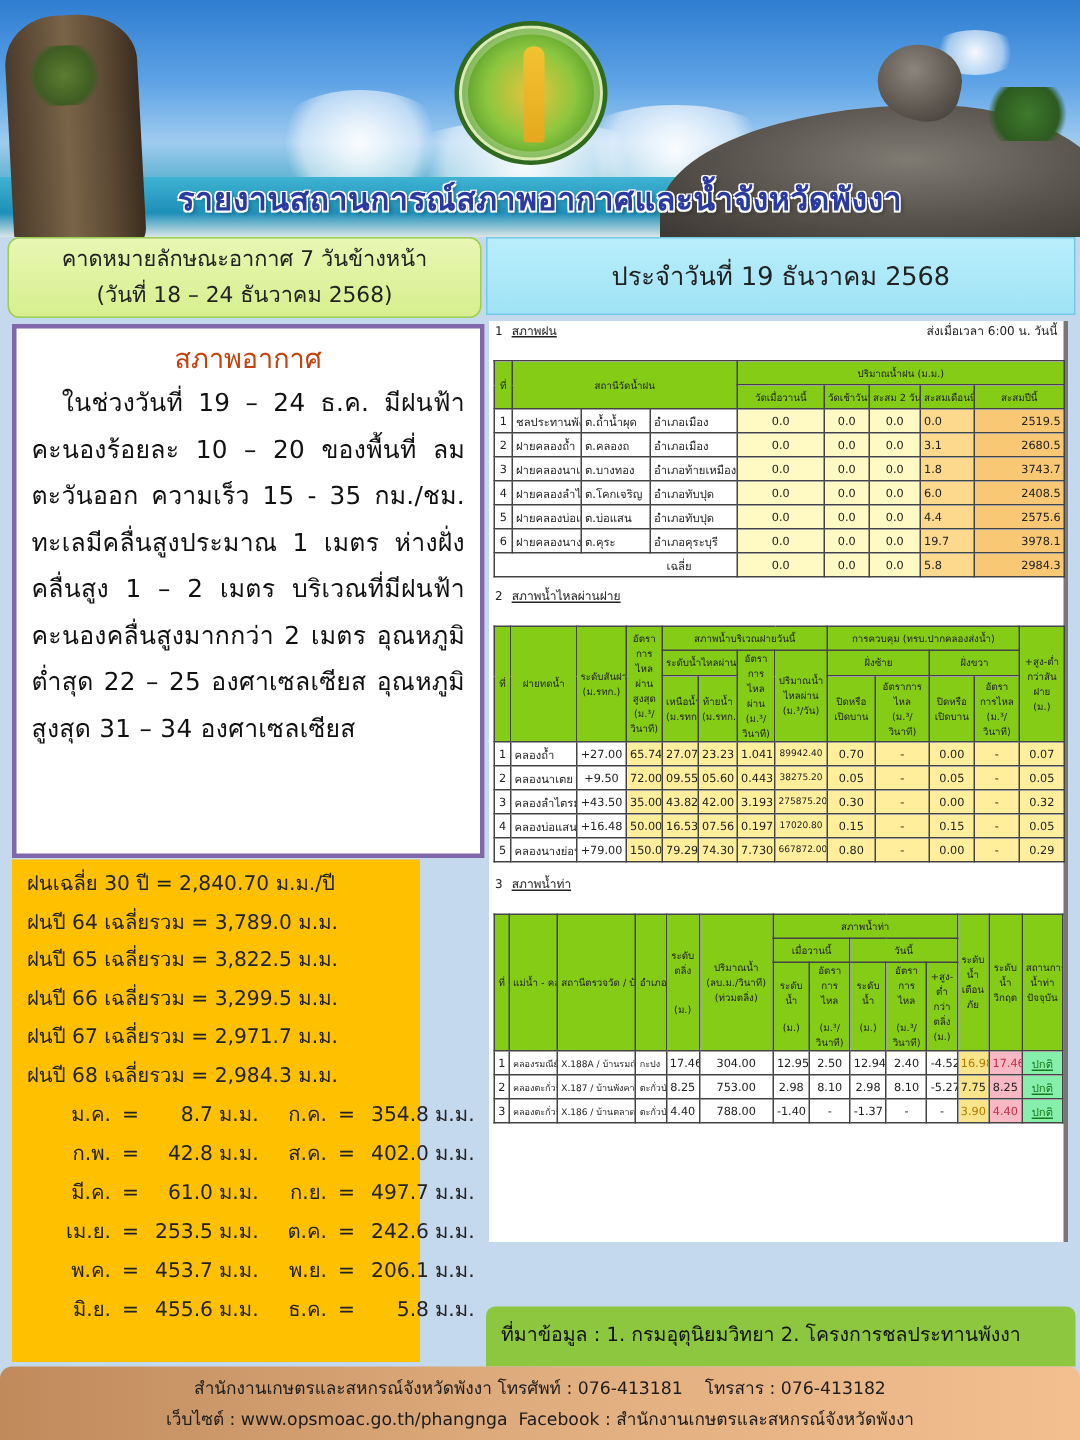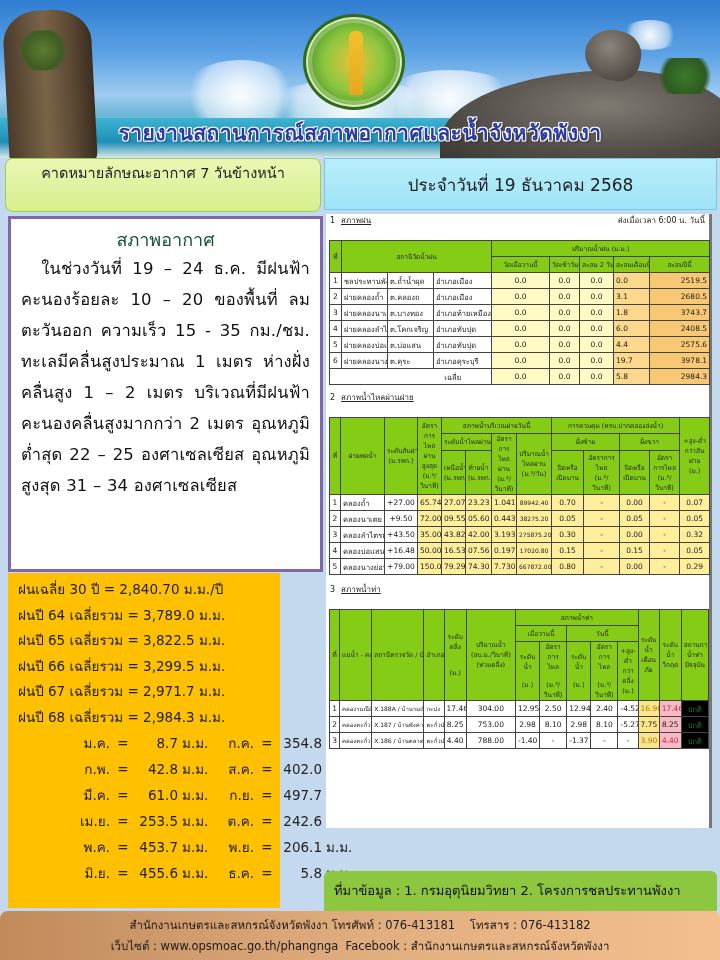--- a/index.html
+++ b/index.html
@@ -86,36 +86,36 @@
     text-align: center; color: #222; font-size: 17px; line-height: 52px;
   }
 
   
   .weather-box {
     position: absolute; left: 8px; top: 216px; width: 315px; height: 356px;
     background: #ffffff; border: 3px solid #7f67aa;
     padding: 8px 10px 0 10px;
   }
   .weather-title {
-    text-align: center; color: #14532d; font-size: 18px; line-height: 26px;
+    text-align: center; color: #c2410c; font-size: 18px; line-height: 26px;
   }
   .weather-body {
     font-size: 16.5px; line-height: 31px; color: #111; text-align: justify;
     text-align-last: left; letter-spacing: 0.2px;
   }
 
   
   .rain-summary {
     position: absolute; left: 8px; top: 573px; width: 272px; height: 335px;
     background: #ffc000; padding: 4px 10px 0 10px;
     font-size: 13.5px; color: #222;
   }
   .rain-summary .line { height: 25.5px; line-height: 25.5px; }
   .month-grid { padding-left: 18px; }
-  .month-row { display: flex; height: 26px; line-height: 26px; margin-left: 36px; }
+  .month-row { display: flex; height: 26px; line-height: 26px; }
   .month-row .cell { display: flex; }
   .month-row .cell.left { width: 150px; }
   .month-row .m { width: 42px; text-align: right; padding-right: 4px; }
   .month-row .eq { width: 18px; text-align: center; }
   .month-row .v { width: 50px; text-align: right; padding-right: 4px; }
   .month-row .u { width: 34px; }
 
   
   .data-panel {
     position: absolute; left: 326px; top: 214px; width: 386px; height: 614px;
@@ -137,21 +137,21 @@
   }
   table.dt th { background: #84cc16; font-weight: normal; font-size: 6.5px; text-align: center; }
   table.dt td { font-size: 7.5px; }
   .c { text-align: center; }
   .r { text-align: right; }
   .ylw { background: #fff9c4; }
   .ylw2 { background: #ffef9c; }
   .org { background: #fcd98d; }
   .org2 { background: #f9c874; }
   .pnk { background: #f8b9c4; }
-  .grn { background: #000000; color: #1a7a1a; }
+  .grn { background: #86efac; color: #1a7a1a; text-decoration: underline; }
   .yl3 { background: #fbe58a; }
   .t1 td { height: 24px; }
   .t1 th { height: 20px; }
   .t2 td { height: 19px; }
   .t3 td { height: 22px; }
 
   
   .source-bar {
     position: absolute; left: 324px; top: 871px; width: 393px; height: 40px;
     background: #8dc63f; border-radius: 6px 6px 0 0;
@@ -184,20 +184,21 @@
   <div class="rock-right-top"></div>
   <div class="logo">
     <div class="ring-text"></div>
     <div class="figure"></div>
   </div>
   <div class="banner-title">รายงานสถานการณ์สภาพอากาศและน้ำจังหวัดพังงา</div>
 </div>
 
 <div class="forecast-header">
   <div>คาดหมายลักษณะอากาศ 7 วันข้างหน้า</div>
+  <div>(วันที่ 18 – 24 ธันวาคม 2568)</div>
 </div>
 <div class="date-header">ประจำวันที่ 19 ธันวาคม 2568</div>
 
 <div class="weather-box">
   <div class="weather-title">สภาพอากาศ</div>
   <div class="weather-body">&nbsp;&nbsp;<span>ในช่วงวันที่ 19 – 24 ธ.ค. มีฝนฟ้าคะนองร้อยละ 10 – 20 ของพื้นที่ ลมตะวันออก ความเร็ว 15 - 35 กม./ชม. ทะเลมีคลื่นสูงประมาณ 1 เมตร ห่างฝั่งคลื่นสูง 1 – 2 เมตร บริเวณที่มีฝนฟ้าคะนองคลื่นสูงมากกว่า 2 เมตร อุณหภูมิต่ำสุด 22 – 25 องศาเซลเซียส อุณหภูมิสูงสุด 31 – 34 องศาเซลเซียส</span></div>
 </div>
 
 <div class="rain-summary">
   <div class="line">ฝนเฉลี่ย 30 ปี = 2,840.70 ม.ม./ปี</div>

